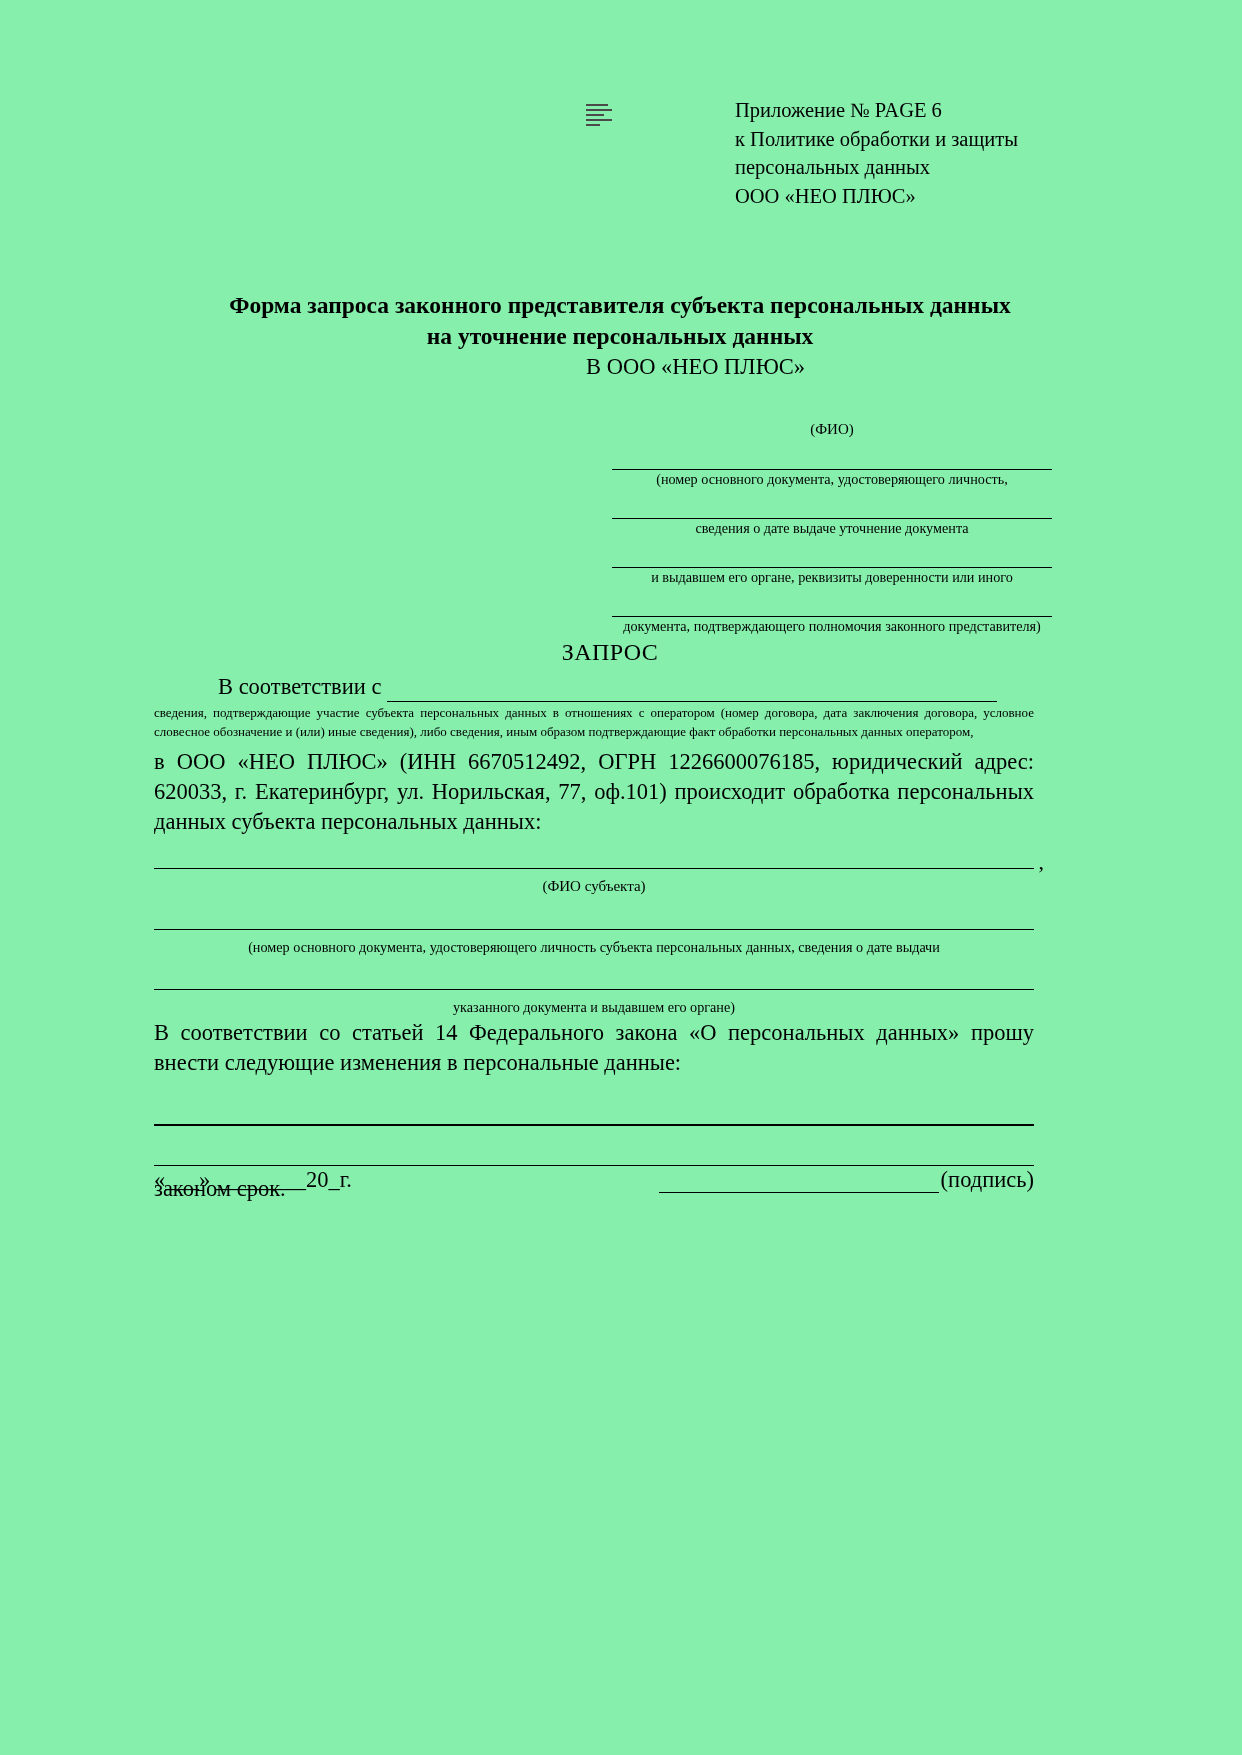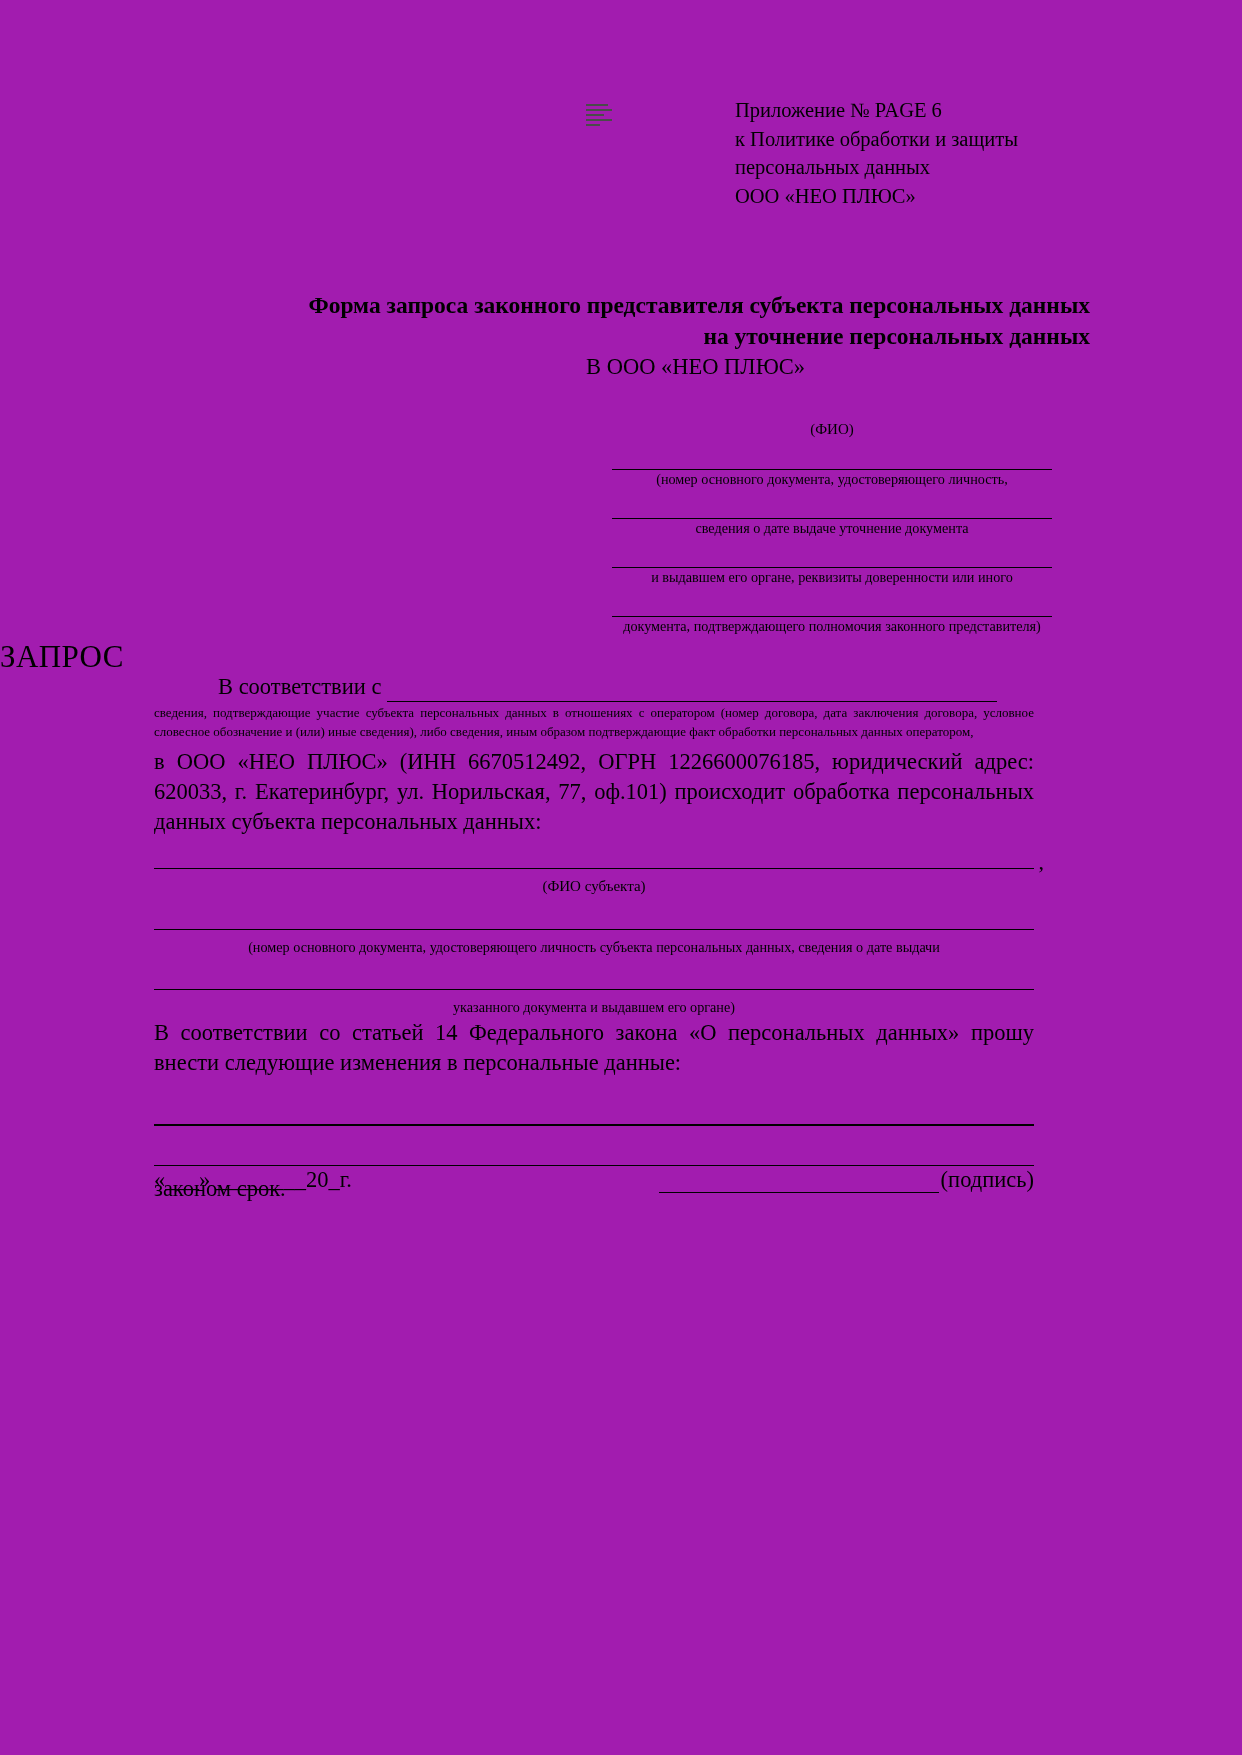--- a/index.html
+++ b/index.html
@@ -4,21 +4,21 @@
 <style>
   html, body {
     margin: 0;
     padding: 0;
     background: #ffffff;
   }
   .page {
     position: relative;
     width: 1242px;
     height: 1755px;
-    background: #a21caf;
+    background: #86efac;
     font-family: "Liberation Serif", serif;
     color: #000000;
     overflow: hidden;
   }
 
   
   .header-zone {
     position: absolute;
     left: 0;
     top: 96px;
@@ -52,21 +52,21 @@
     font-size: 20.5px;
     line-height: 28.5px;
   }
 
   
   .title {
     position: absolute;
     left: 150px;
     top: 290px;
     width: 940px;
-    text-align: right;
+    text-align: center;
     font-weight: bold;
     font-size: 23.5px;
     line-height: 31px;
   }
 
   
   .addressee {
     position: absolute;
     left: 586px;
     top: 352px;
@@ -123,21 +123,22 @@
     margin-top: 2px;
     white-space: nowrap;
   }
 
   
   .request-word {
     position: absolute;
     left: 0;
     top: 639px;
     width: 1220px;
-    font-size: 31px;
+    text-align: center;
+    font-size: 24px;
     letter-spacing: 0.4px;
   }
 
   
   .body {
     position: absolute;
     left: 154px;
     top: 672px;
     width: 880px;
     font-size: 22.5px;

